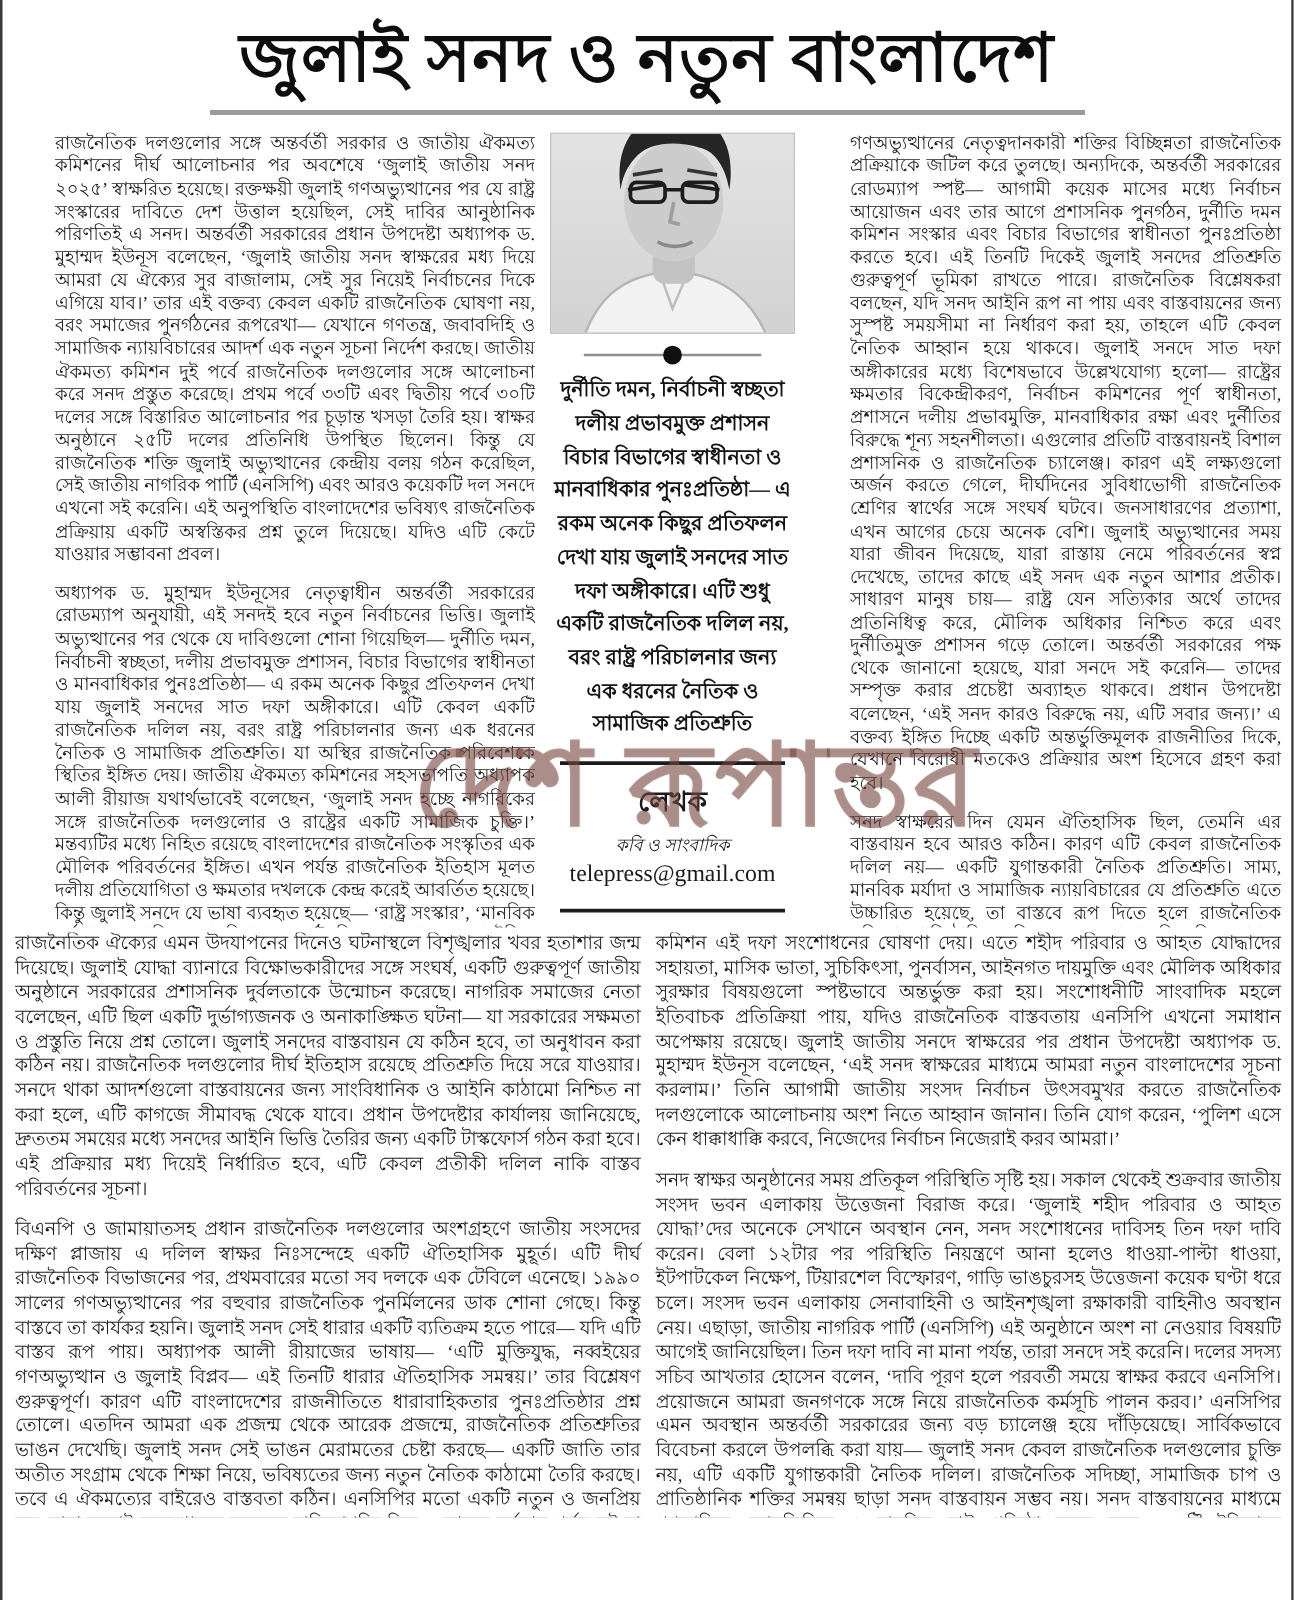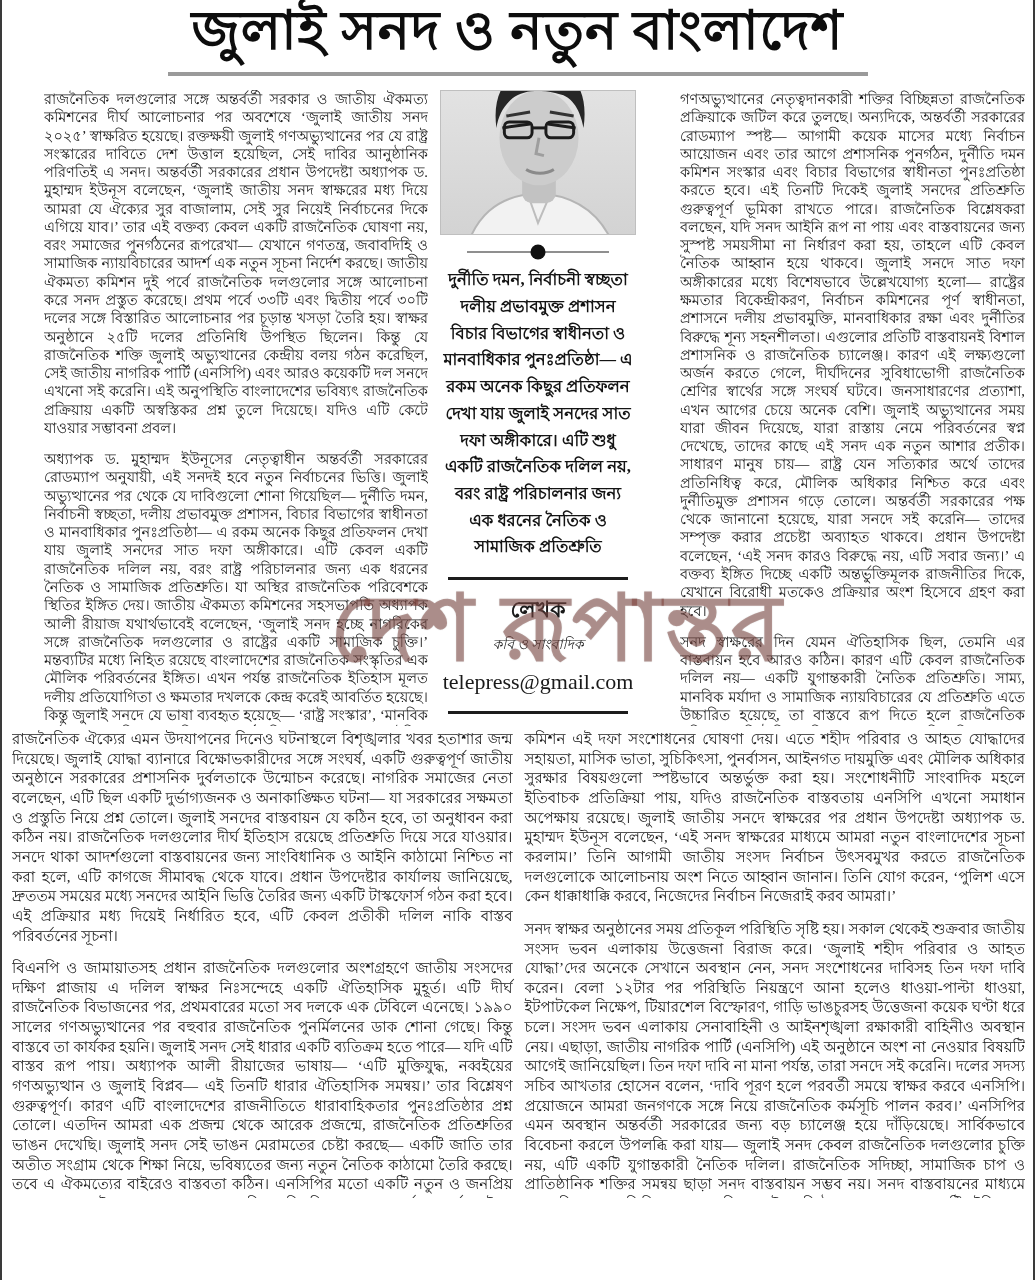--- a/index.html
+++ b/index.html
@@ -2,21 +2,21 @@
 <html><head>
 <meta charset="utf-8">
 <style>
   * { margin:0; padding:0; box-sizing:border-box; }
   body { background:#fff; font-family:"Liberation Serif","DejaVu Serif",serif; }
   .page {
     position:relative; width:1035px; height:1280px; background:#fff;
     overflow:hidden; border-left:2px solid #3a3a3a; border-right:2px solid #3a3a3a;
     color:#1a1a1a;
   }
-  header { text-align:center; }
+  header { text-align:center; padding-top:16px; }
   .article-title {
     font-size:54px; font-weight:800; line-height:1.15; letter-spacing:1px; color:#0d0d0d;
   }
   .title-rule { width:700px; height:4px; background:#9a9a9a; margin:10px auto 8px auto; }
   .byline { font-size:21px; font-weight:700; color:#111; }
 
   .top-grid {
     display:grid; grid-template-columns:416px 196px 1fr;
     column-gap:12px; margin:14px 8px 0 10px; height:636px; overflow:hidden;
   }
@@ -40,21 +40,21 @@
     position:absolute; left:50%; top:50%; transform:translate(-50%,-50%);
     width:15px; height:15px; border-radius:50%; background:#101010;
   }
   .pull-quote {
     font-size:16.5px; font-weight:700; line-height:1.62; text-align:center; color:#141414;
     padding:0 2px;
   }
   .author-rule { width:92%; border:none; border-top:3px solid #1c1c1c; margin:16px 0 12px 0; }
   .author-label { font-size:22px; font-weight:800; text-align:center; }
   .author-role { font-size:14px; text-align:center; margin-top:4px;font-style:italic; }
-  .author-email { font-size:22px; text-align:center; margin-top:12px; font-family:"Liberation Serif",serif; }
+  .author-email { font-size:19px; text-align:center; margin-top:0; font-family:"Liberation Serif",serif; }
 
   .watermark {
     position:absolute; left:328px; top:557px; z-index:5; pointer-events:none;
     font-size:92px; font-weight:800; letter-spacing:3px; white-space:nowrap;
     color:rgba(138,62,55,0.40); text-shadow:0 0 1px rgba(80,80,80,0.35);
   }
 </style>
 </head>
 <body>
 

